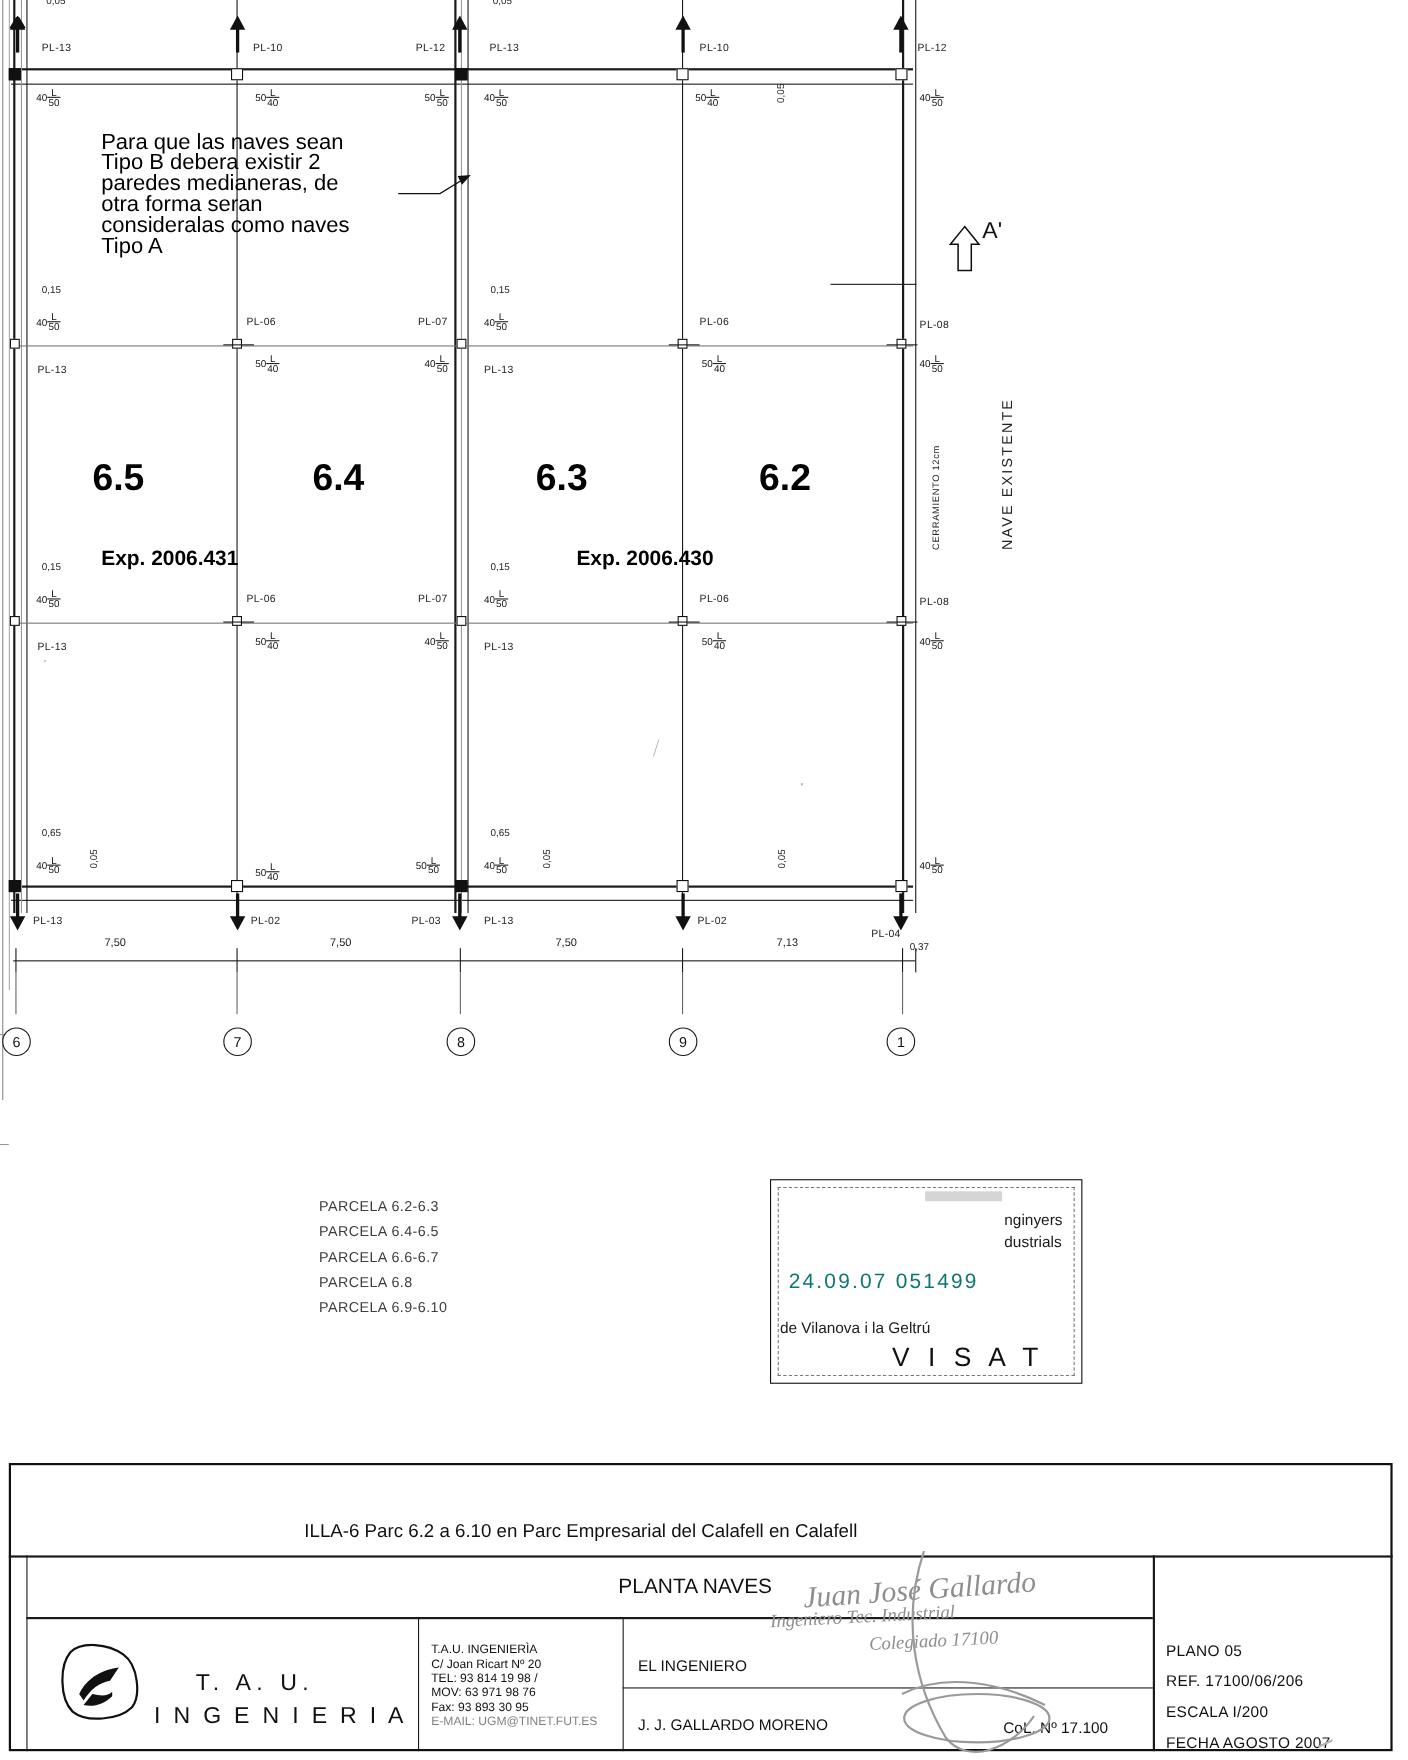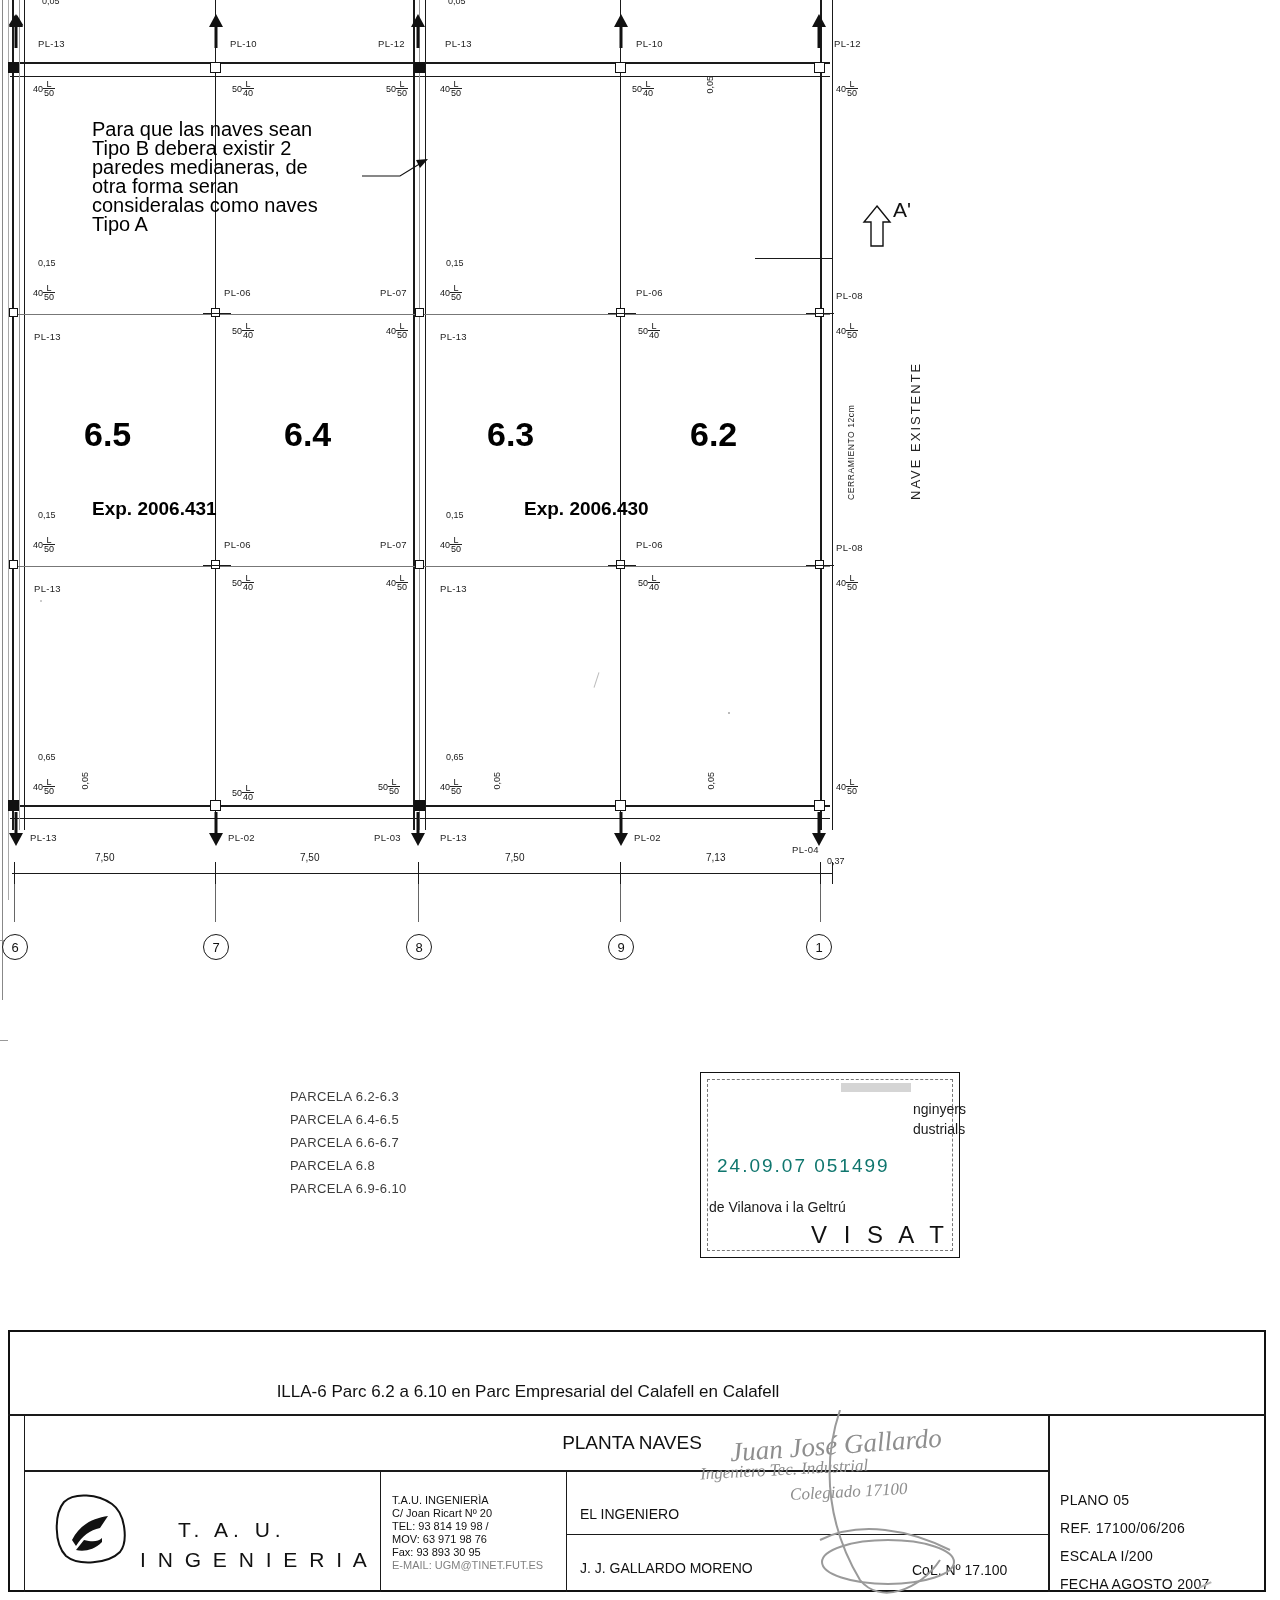--- a/index.html
+++ b/index.html
@@ -107,21 +107,21 @@
   }
   .pil.filled { background: #111; }
   .pil.sm { width: 9px; height: 9px; }
 
   
   .parcel-list { font-size: 13px; line-height: 23px; color: #3d3d3d; letter-spacing: .4px; }
 
   
   .stamp {
     border: 1.5px solid #111;
-    width: 260px;
+    width: 284px;
     height: 186px;
     box-sizing: border-box;
     position: relative;
     background: #fff;
   }
   .stamp .inner {
     position: absolute;
     left: 6px; top: 6px; right: 6px; bottom: 6px;
     border: 1px dashed #777;
   }

